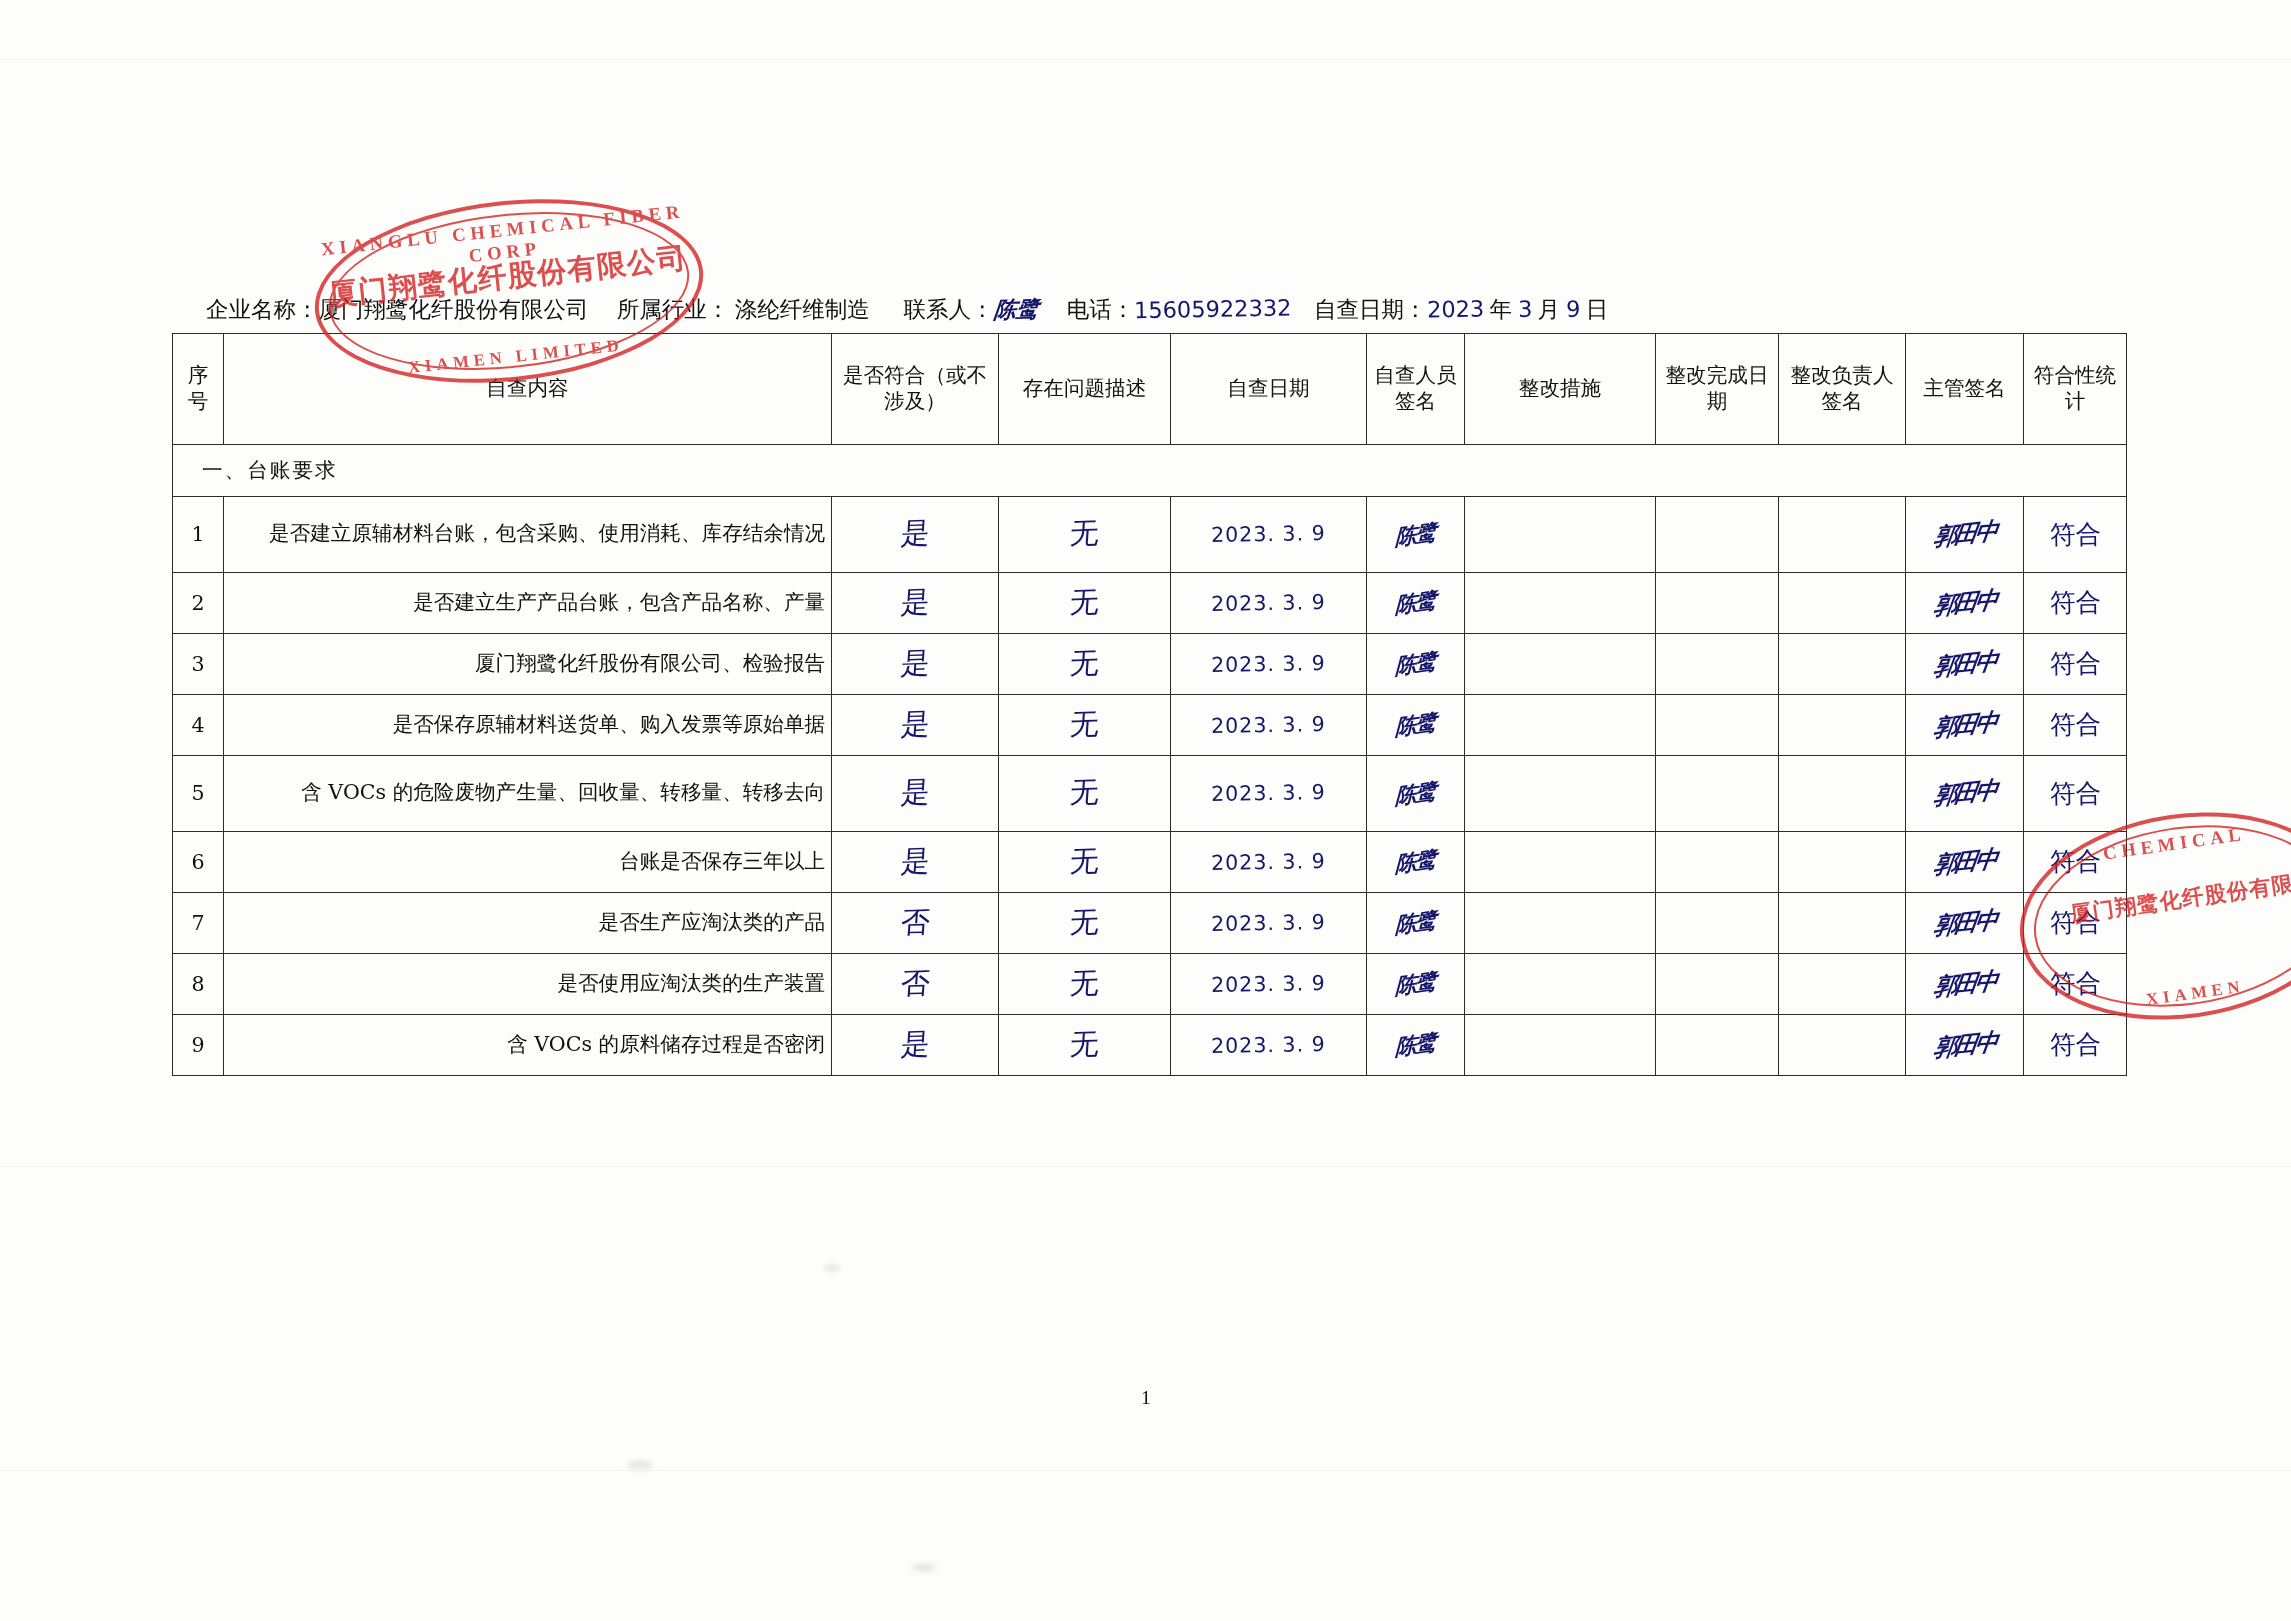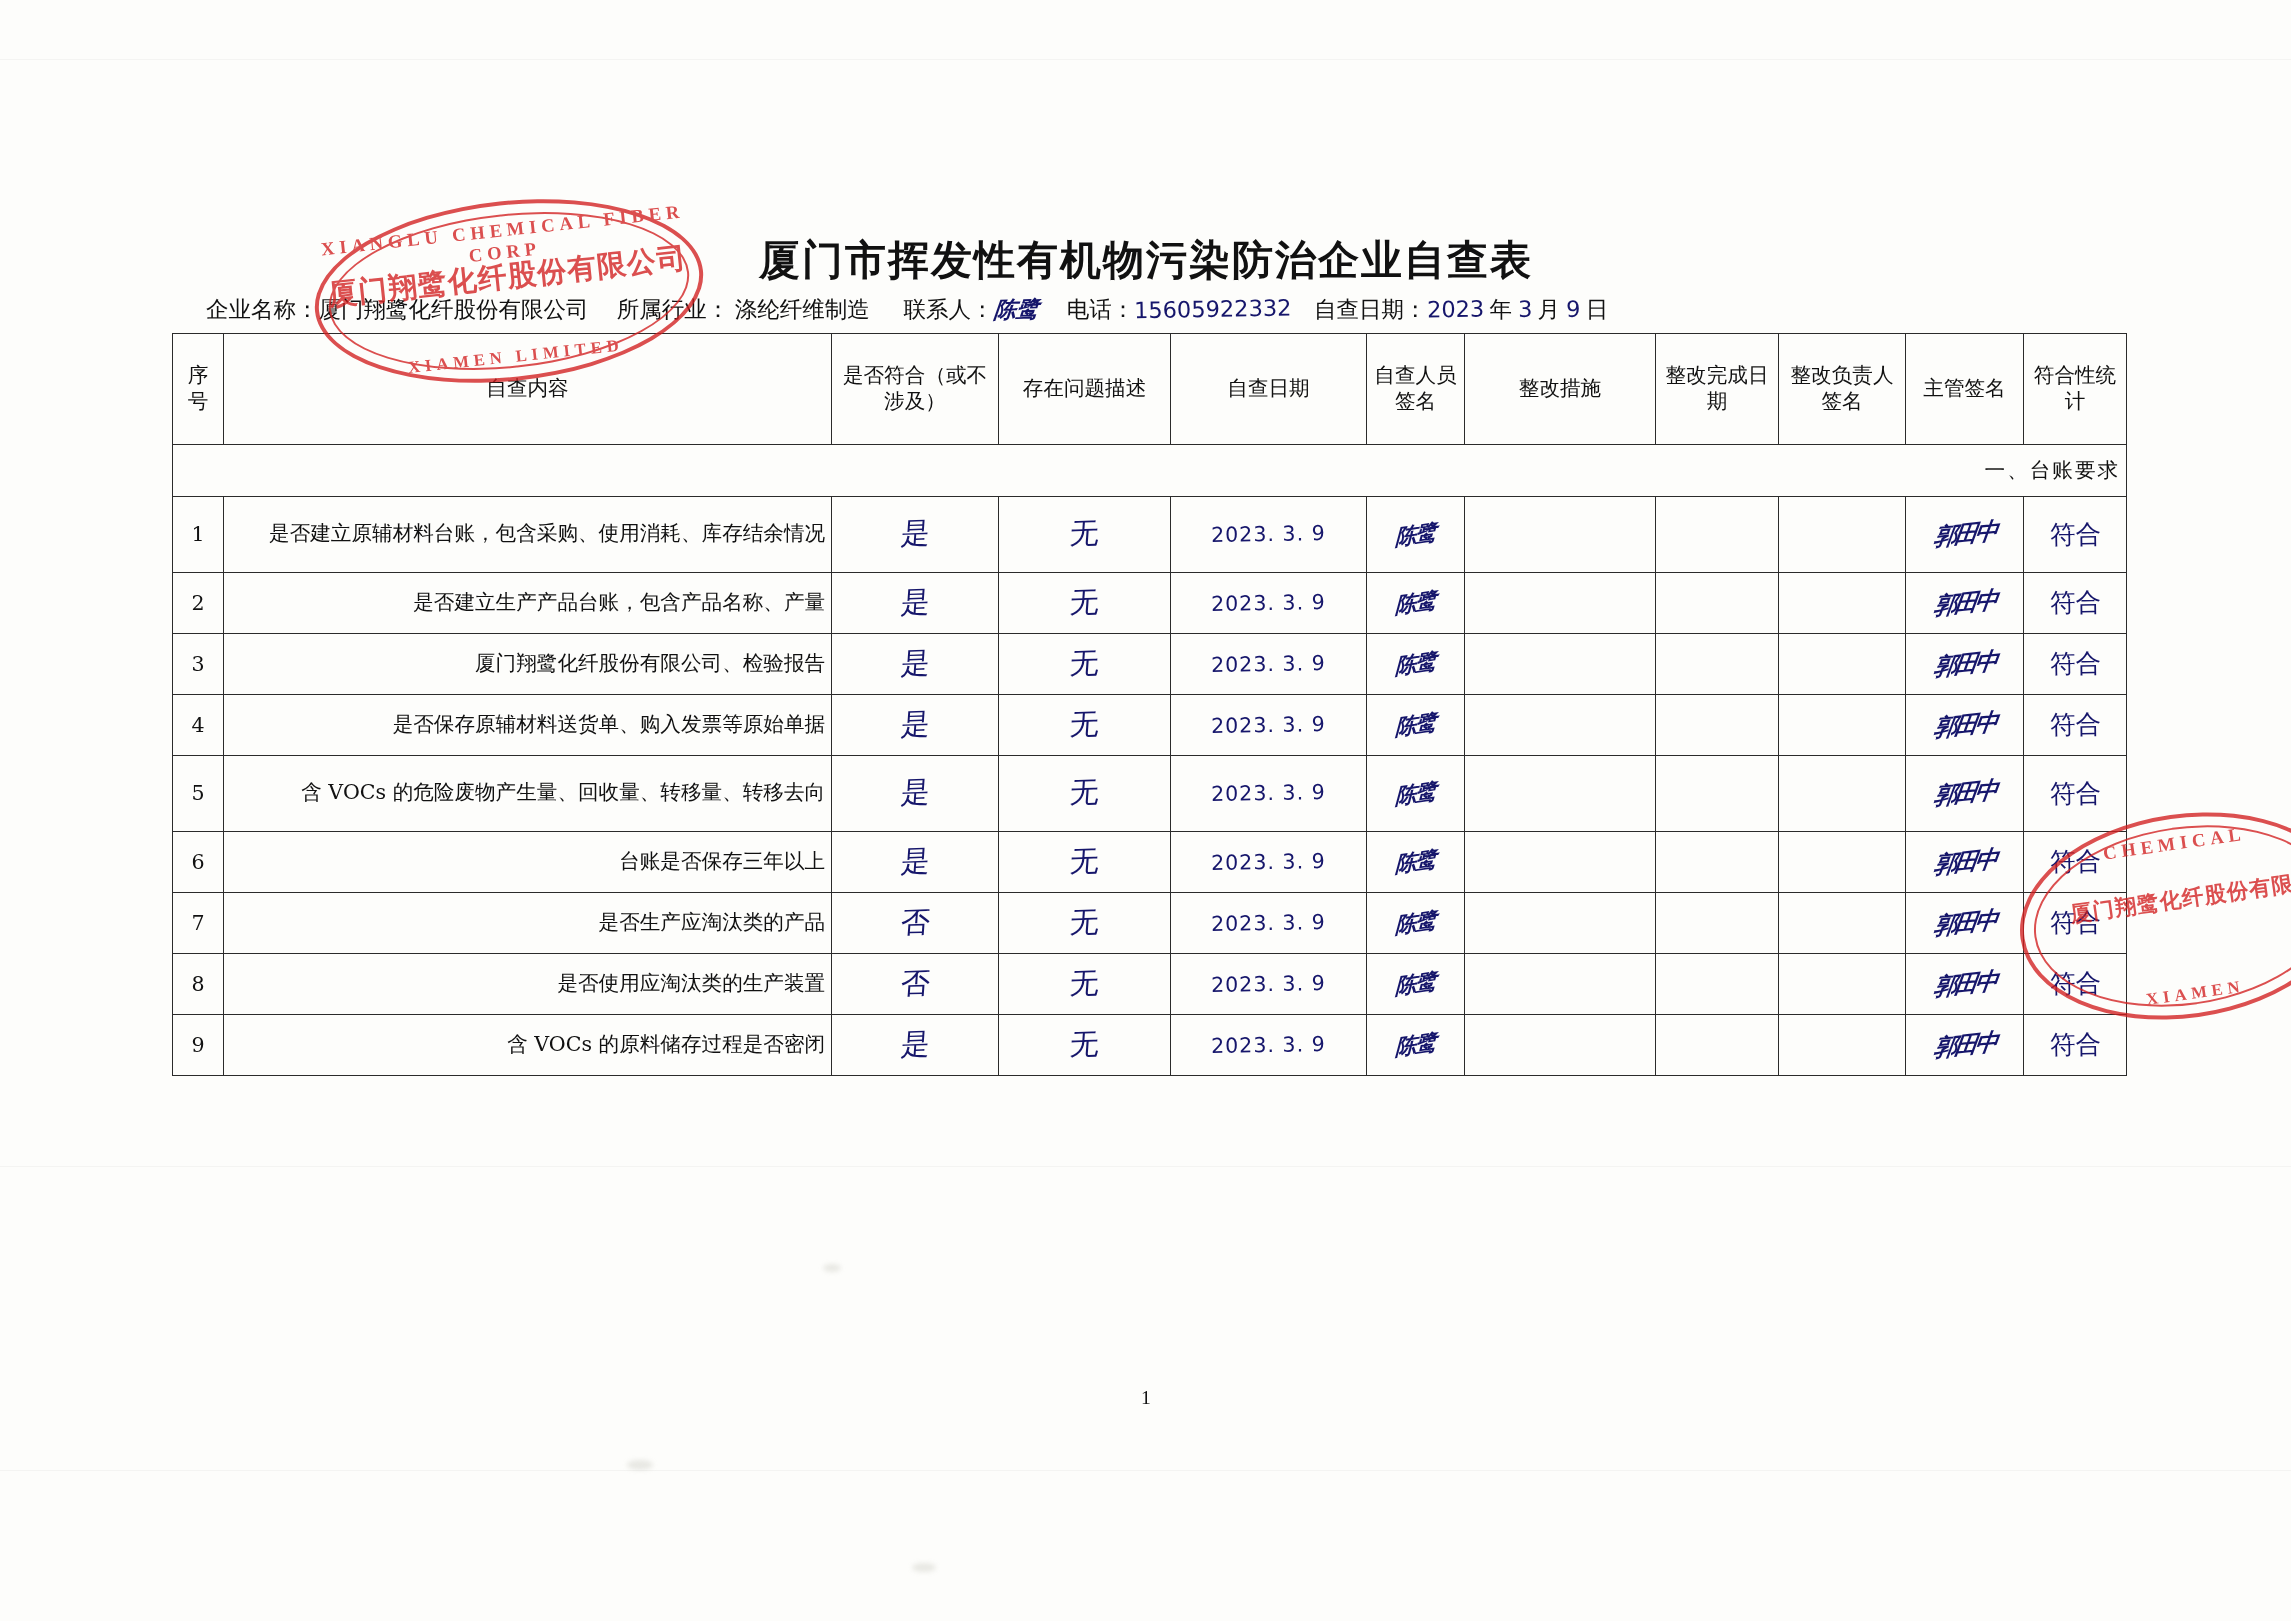--- a/index.html
+++ b/index.html
@@ -250,21 +250,20 @@
 
 <div class="page">
 
   <div class="scanline" style="top:59px"></div>
   <div class="scanline" style="top:1166px"></div>
   <div class="scanline" style="top:1470px"></div>
   <div class="smudge" style="left:627px; top:1460px; width:25.5px; height:9.8px;"></div>
   <div class="smudge" style="left:912px; top:1563px; width:23.5px; height:8.8px;"></div>
   <div class="smudge" style="left:823px; top:1264px; width:17.6px; height:7.8px;"></div>
 
-  <div class="title">厦门市挥发性有机物污染防治企业自查表</div>
 
   <div class="meta">
     <span class="seg">
       <span>企业名称：</span><span>厦门翔鹭化纤股份有限公司</span>
     </span>
     &nbsp;&nbsp;&nbsp;
     <span class="seg">
       <span>所属行业：</span>&nbsp;<span>涤纶纤维制造</span>
     </span>
     &nbsp;&nbsp;&nbsp;&nbsp;
@@ -310,21 +309,21 @@
         <th>自查人员签名</th>
         <th>整改措施</th>
         <th>整改完成日期</th>
         <th>整改负责人签名</th>
         <th>主管签名</th>
         <th>符合性统计</th>
       </tr>
     </thead>
     <tbody>
         <tr>
-          <td class="section" colspan="11" style="text-align: right; padding-left: 46px;">一、台账要求</td>
+          <td class="section" colspan="11" style="text-align: left; padding-left: 29px;">一、台账要求</td>
         </tr>
         <tr style="height: 76px;">
           <td class="idx">1</td>
           <td class="content">是否建立原辅材料台账，包含采购、使用消耗、库存结余情况</td>
           <td class="hand"><span class="hw">是</span></td>
           <td class="hand"><span class="hw">无</span></td>
           <td class="hand"><span class="hw-date">2023. 3. 9</span></td>
           <td class="hand"><span class="hw-sig">陈鹭</span></td>
           <td class="hand"><span class="hw-sm"></span></td>
           <td class="hand"><span class="hw-sm"></span></td>

